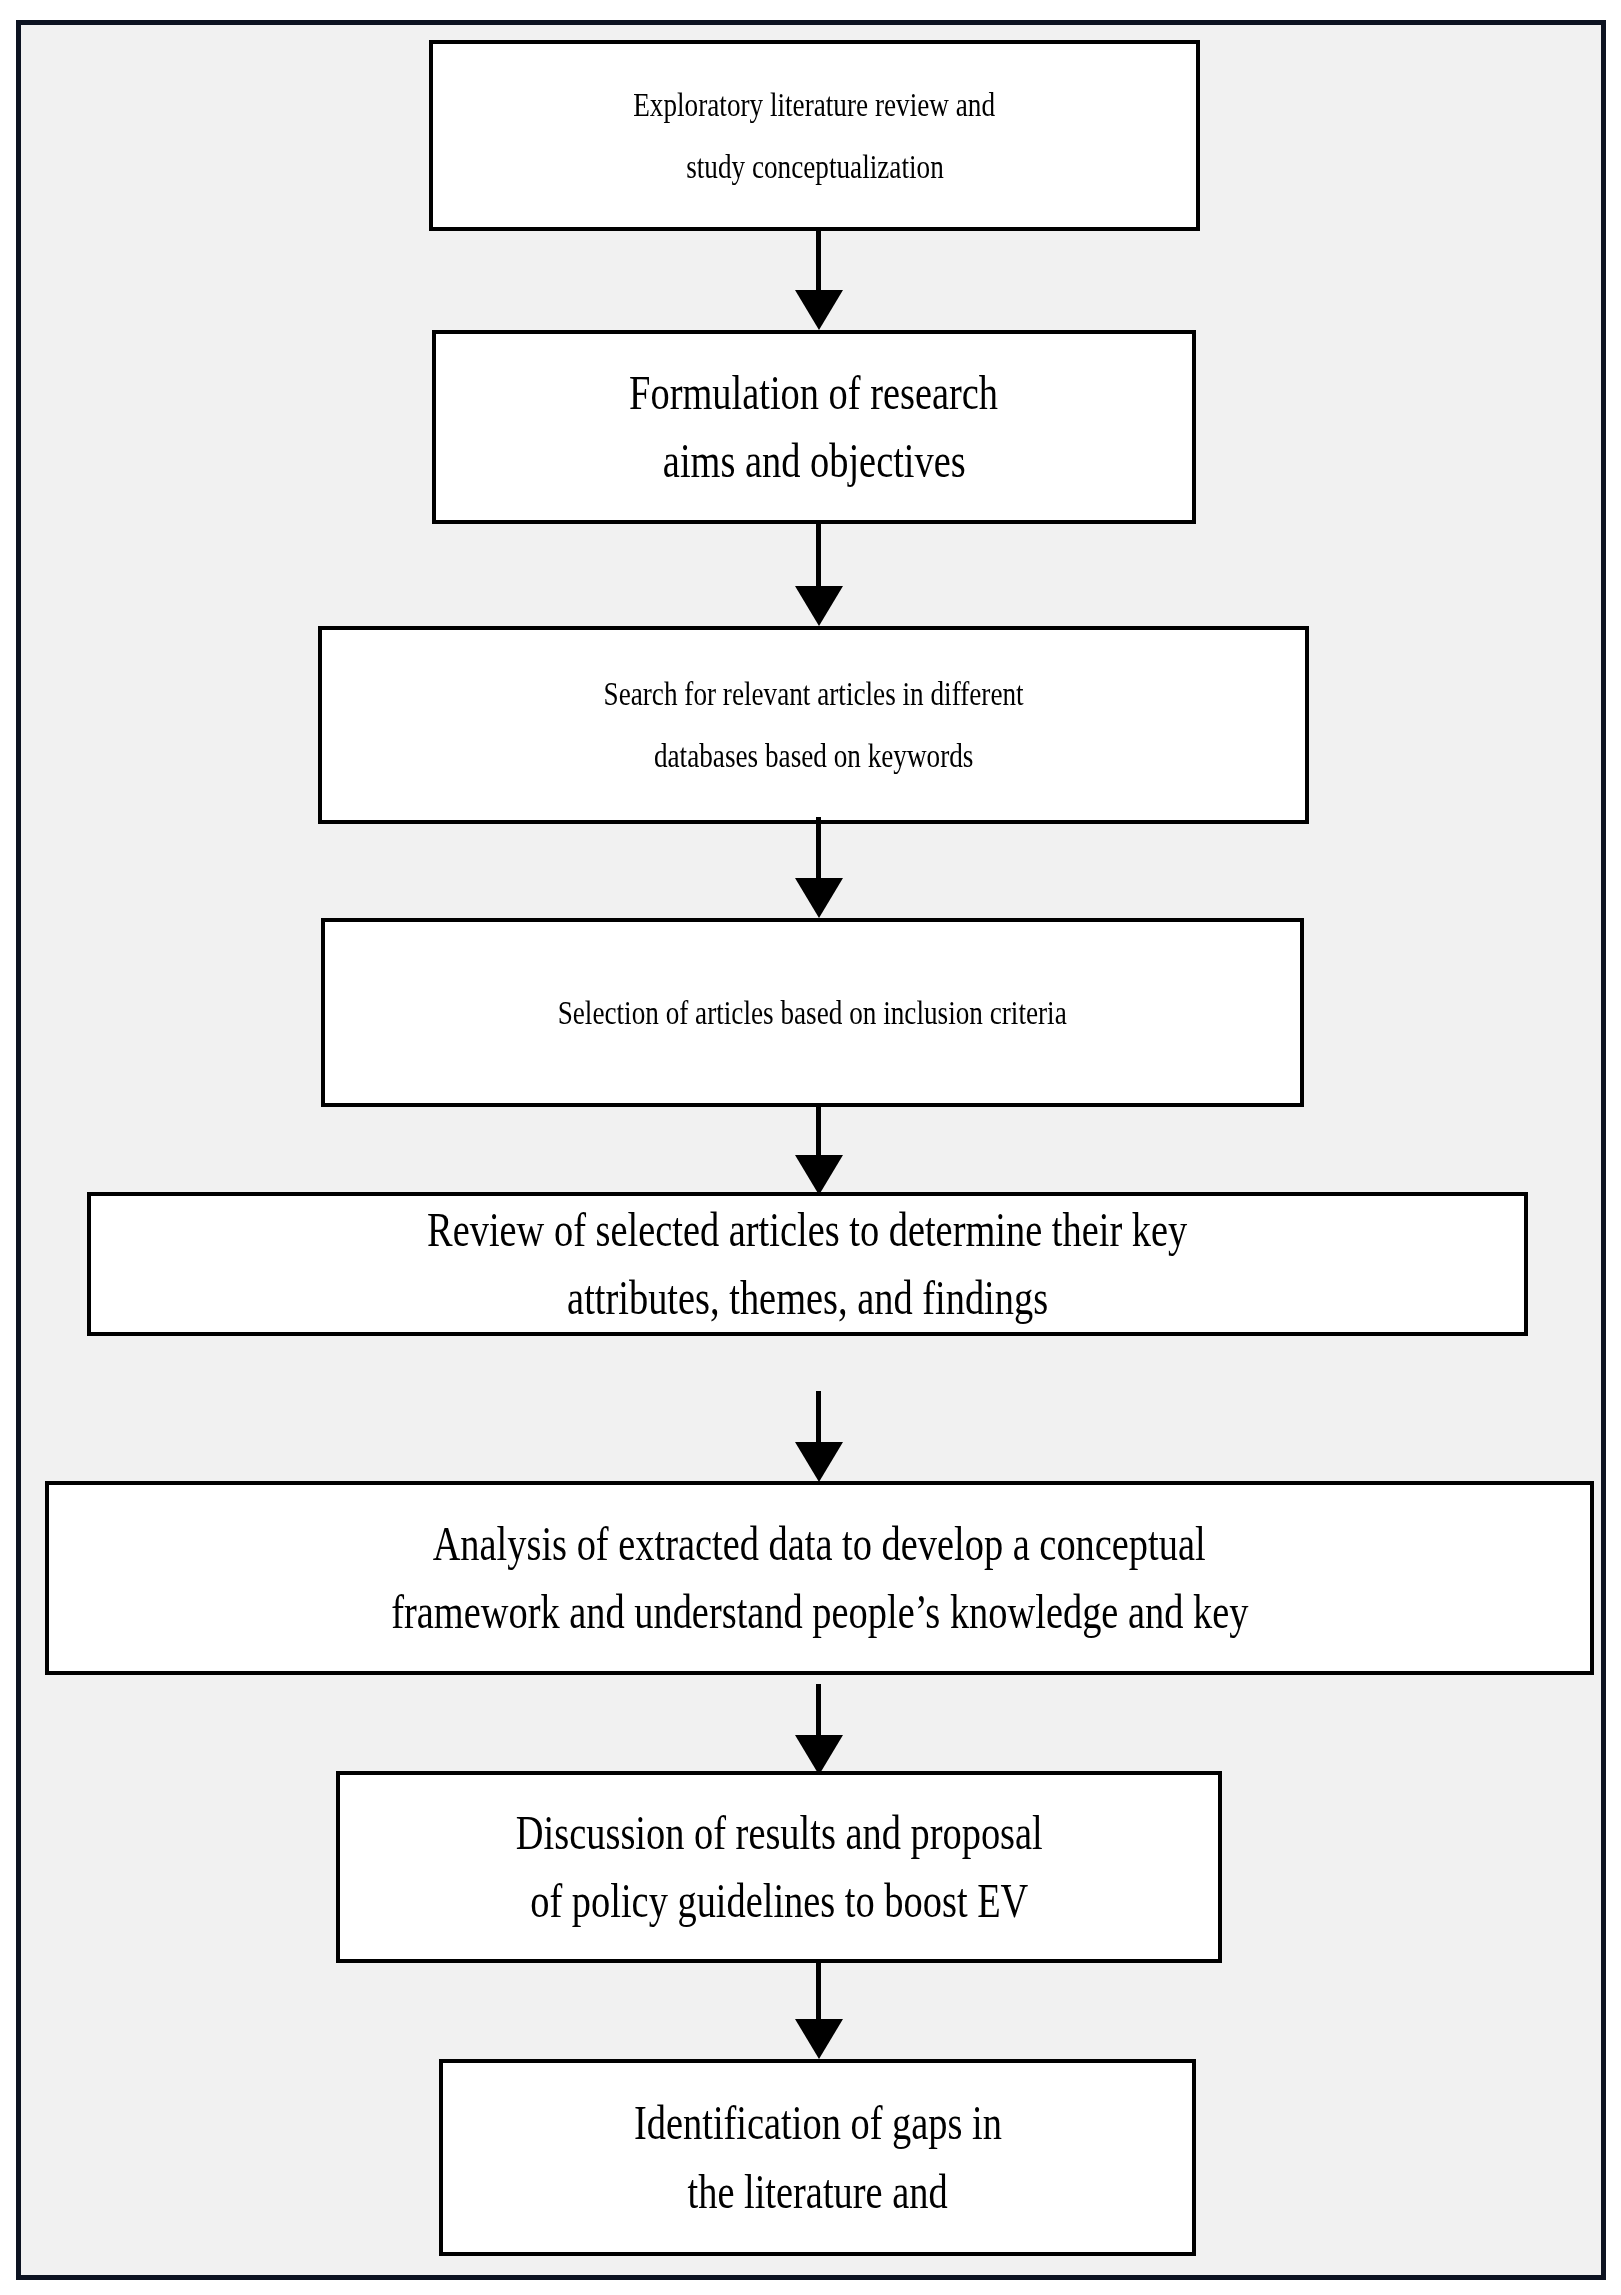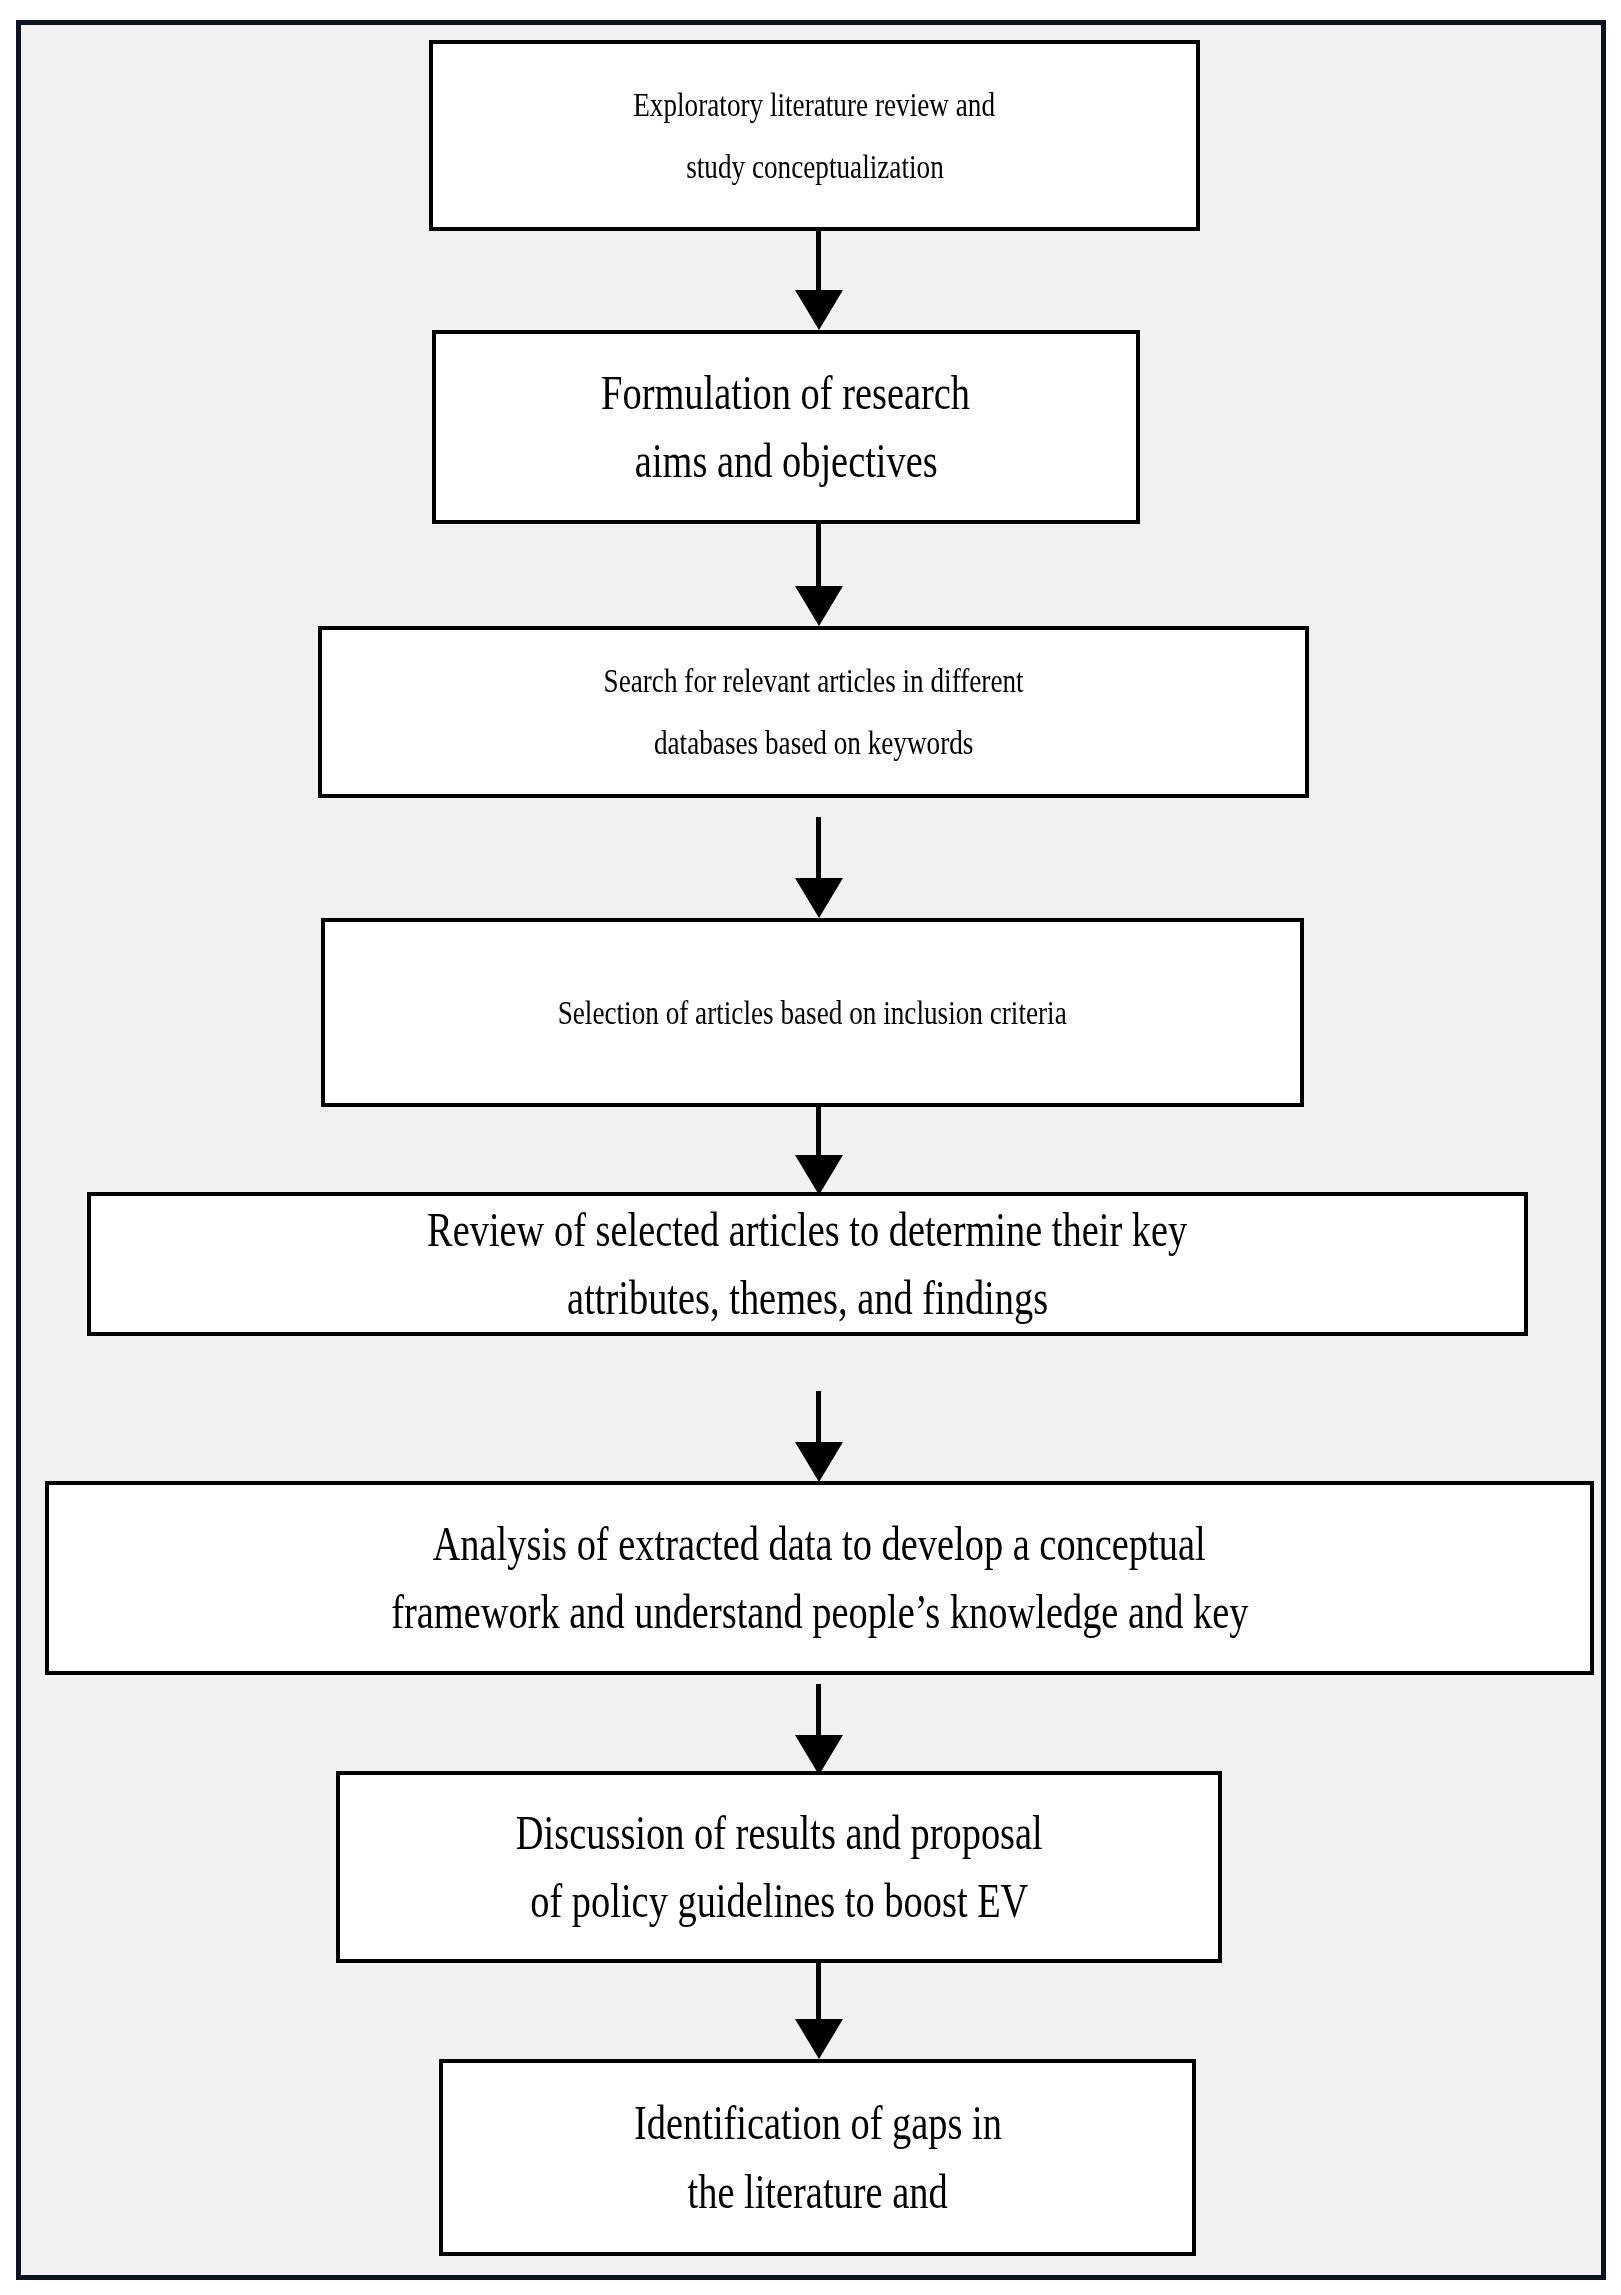--- a/index.html
+++ b/index.html
@@ -98,31 +98,31 @@
     <div class="node t-sm" style="left:421px; top:40px; width:771px; height:191px;">
       <span class="line">Exploratory literature review and</span>
       <span class="line">study conceptualization</span>
     </div>
 
     <div class="connector" style="left:782px; top:231px; height:99px;">
       <div class="stem" style="height:63px;"></div>
       <div class="head"></div>
     </div>
 
-    <div class="node t-lg" style="left:424px; top:330px; width:708px; height:194px;">
+    <div class="node t-lg" style="left:424px; top:330px; width:764px; height:194px;">
       <span class="line">Formulation of research</span>
       <span class="line">aims and objectives</span>
     </div>
 
     <div class="connector" style="left:782px; top:523px; height:103px;">
       <div class="stem" style="height:66px;"></div>
       <div class="head"></div>
     </div>
 
-    <div class="node t-sm" style="left:310px; top:626px; width:991px; height:172px;">
+    <div class="node t-sm" style="left:310px; top:626px; width:991px; height:198px;">
       <span class="line">Search for relevant articles in different</span>
       <span class="line">databases based on keywords</span>
     </div>
 
     <div class="connector" style="left:782px; top:817px; height:101px;">
       <div class="stem" style="height:64px;"></div>
       <div class="head"></div>
     </div>
 
     <div class="node t-sm" style="left:313px; top:918px; width:983px; height:189px;">

